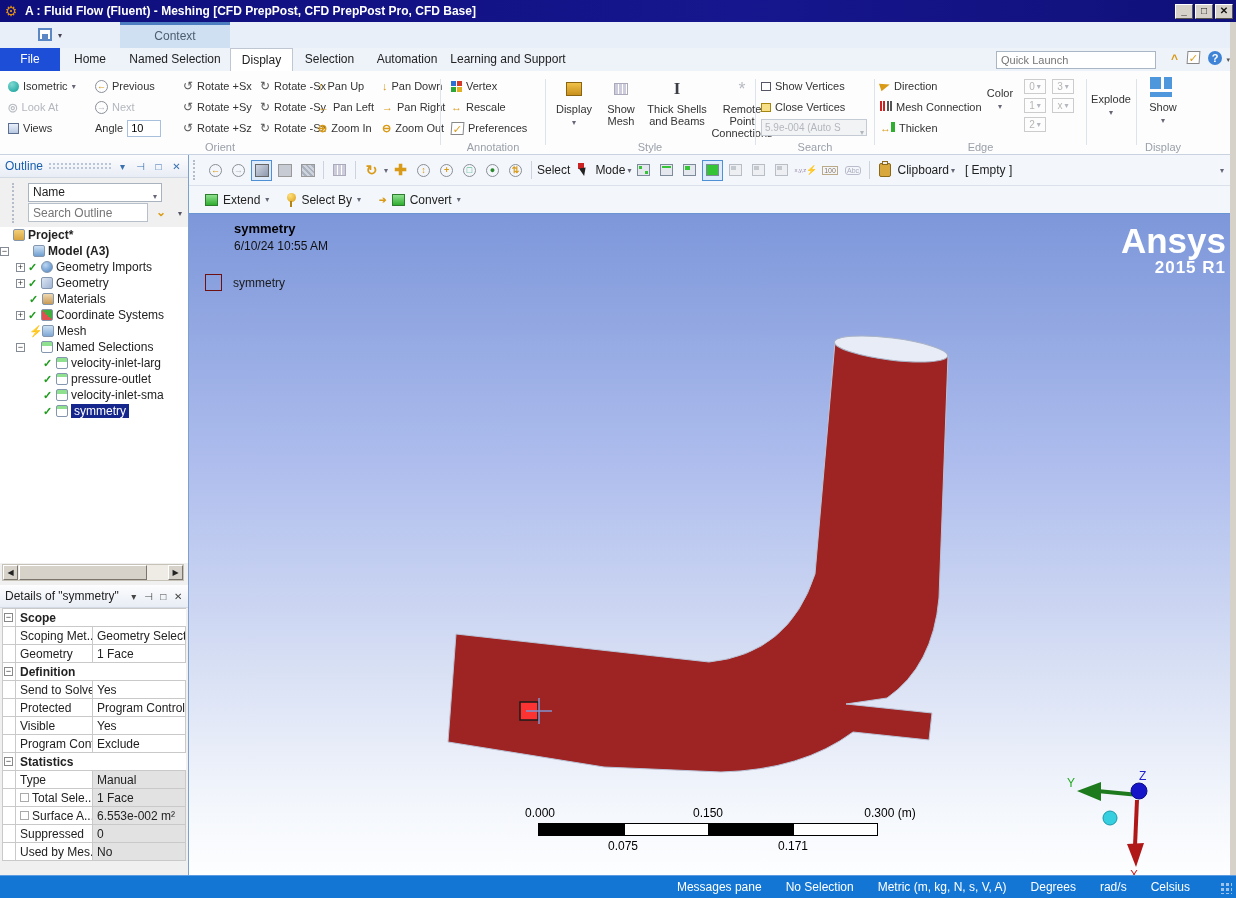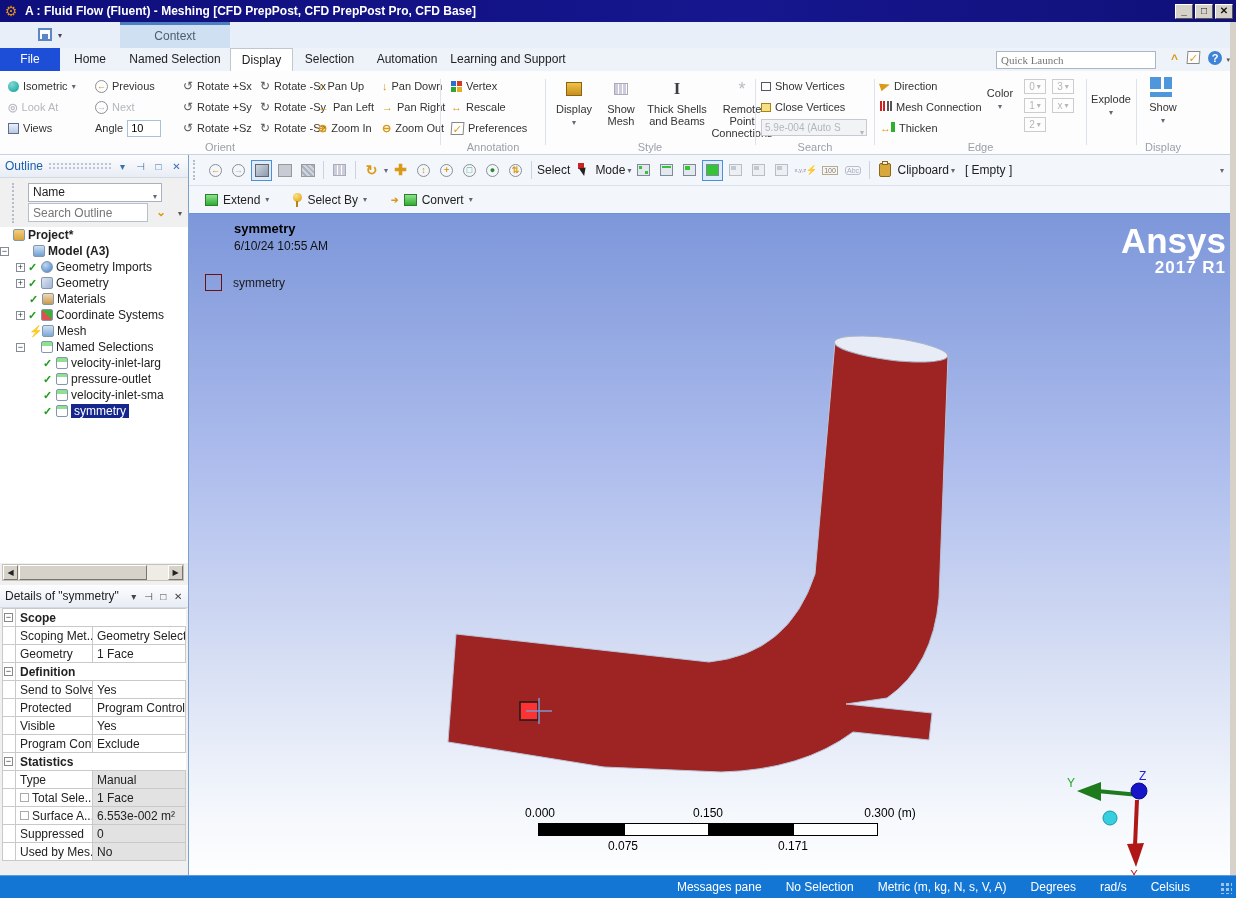--- a/index.html
+++ b/index.html
@@ -15,21 +15,21 @@
 .qarow{position:absolute;left:0;top:22px;width:1230px;height:26px;background:#e9eff8}
 .save{position:absolute;left:38px;top:6px;width:14px;height:13px;border:2px solid #5b87c5;background:#fff}
 .save i{position:absolute;left:2px;bottom:0;width:6px;height:5px;background:#5b87c5}
 .qacaret{position:absolute;left:58px;top:9px;font-size:8px;color:#445}
 .ctx{position:absolute;left:120px;top:0;width:110px;height:26px;background:#cfe0f2;border-top:3px solid #4d7ebf;color:#4d5d70;text-align:center;line-height:22px;font-size:12px}
 
 .tabrow{position:absolute;left:0;top:48px;width:1230px;height:23px;background:#eef3fa;display:flex}
 .tab{height:23px;line-height:23px;font-size:12px;text-align:center;color:#222}
 .tab.file{width:60px;background:#1d4ed8;color:#fff}
 .tab.active{background:#fff;border:1px solid #c0c7d2;border-bottom:none}
-.ql{position:absolute;right:74px;top:3px;width:160px;height:18px;border:1px solid #a9b6c6;background:#fff;font-size:11px;color:#333;padding:0 4px;font-family:Liberation Serif, serif}
+.ql{position:absolute;right:74px;top:3px;width:160px;height:18px;border:1px solid #a9b6c6;background:#fff;font-size:11px;color:#333;padding:0 4px;font-family:Liberation Sans, sans-serif}
 .qlup{position:absolute;right:52px;top:4px;color:#d99b17;font-weight:bold;font-size:12px}
 .qlchk{position:absolute;right:30px;top:3px;width:13px;height:13px;border:1px solid #888;background:#fff;color:#d99b17;font-size:11px;line-height:12px;text-align:center;transform:skewX(-4deg)}
 .qlhelp{position:absolute;right:8px;top:3px;width:14px;height:14px;border-radius:50%;background:#3f83d6;color:#fff;font-weight:bold;font-size:11px;line-height:14px;text-align:center}
 .qlhelpc{position:absolute;right:0;top:8px;font-size:7px;color:#555}
 
 .ribbon{position:absolute;left:0;top:71px;width:1230px;height:84px;background:#fdfdfe;border-bottom:1px solid #c8d2e0}
 .rgroup{position:absolute;top:0;height:83px}
 .glabel{position:absolute;bottom:1px;left:0;right:0;text-align:center;color:#9aa0a8;font-size:11px}
 .rbtn{position:absolute;display:flex;align-items:center;gap:4px;height:18px;font-size:11px;white-space:nowrap;color:#333}
 .dis{color:#b3b7bd}
@@ -55,21 +55,21 @@
 .vcombo{position:absolute;left:4px;top:48px;width:106px;height:17px;border:1px solid #c5cbd4;background:#f2f3f5;color:#b3b7bd;font-size:10px;line-height:15px;padding:0 3px;white-space:nowrap;overflow:hidden}
 .vcombo .car{position:absolute;right:2px;top:5px}
 .tri{width:0;height:0;border-left:10px solid #d99b17;border-top:4px solid transparent;border-bottom:4px solid transparent;transform:rotate(-18deg)}
 .mcbar{display:inline-block;width:2px;height:10px}
 .nboxes{position:absolute;left:148px;top:8px;display:grid;grid-template-columns:24px 24px;gap:4px 4px}
 .nbox{width:22px;height:15px;border:1px solid #ccc;color:#b6b6b6;font-size:10px;display:flex;align-items:center;justify-content:center;gap:2px}
 .showic{width:26px;height:20px;position:relative}
 .showic i{position:absolute;background:#4f97dd}
 
 .tbar1{position:absolute;left:189px;top:155px;width:1041px;height:31px;background:#f3f6fa;border-bottom:1px solid #dbe1ea;display:flex;align-items:center;gap:2px;padding:0 4px}
-.tbar2{position:absolute;left:189px;top:186px;width:1041px;height:28px;background:#f3f6fa;border-bottom:1px solid #6a95d2;display:flex;align-items:center;gap:24px;padding-left:16px}
+.tbar2{position:absolute;left:189px;top:186px;width:1041px;height:28px;background:#f3f6fa;border-bottom:1px solid #6a95d2;display:flex;align-items:center;gap:18px;padding-left:16px}
 .tbtn{min-width:21px;height:21px;display:inline-flex;align-items:center;justify-content:center;font-size:13px;color:#444}
 .tbtn.on{border:1px solid #4f8fd4;background:#ddebfb}
 .tsep{width:1px;height:18px;background:#ccd3dd;margin:0 3px}
 .handle{width:6px;height:20px;border-left:2px dotted #b4bdc9;margin-right:4px}
 .cube3{width:14px;height:13px;border:1px solid #666;background:linear-gradient(135deg,#cfd6e2,#8d99ad)}
 .cube3.g{background:#c7ccd4;border-color:#999}
 .fcube{width:13px;height:12px;border:1px solid #7d8a99;background:#e4e8ee;position:relative}
 .fcube i{position:absolute;left:1px;top:1px;right:5px;bottom:5px;background:#35c435}
 .fcube.full{background:#35c435}
 .fcube.dis{border-color:#b9bec6;background:#edeff2}
@@ -736,21 +736,21 @@
     </g>
   </svg>
   <div class="vtitle">symmetry</div>
   <div class="vtime">6/10/24 10:55 AM</div>
   <div class="legend">
     <span class="lsw"></span>
     <span class="llab">symmetry</span>
   </div>
   <div class="logo">
     <div class="logo-name">Ansys</div>
-    <div class="logo-ver">2017 R1</div>
+    <div class="logo-ver">2015 R1</div>
   </div>
   <div class="scalebar">
     <span class="st" style="left:2px">0.000</span>
     <span class="st" style="left:170px">0.150</span>
     <span class="st" style="left:352px">0.300 (m)</span>
     <div class="sbar">
         <i class="b"></i>
         <i class="w"></i>
         <i class="b"></i>
         <i class="w"></i>

